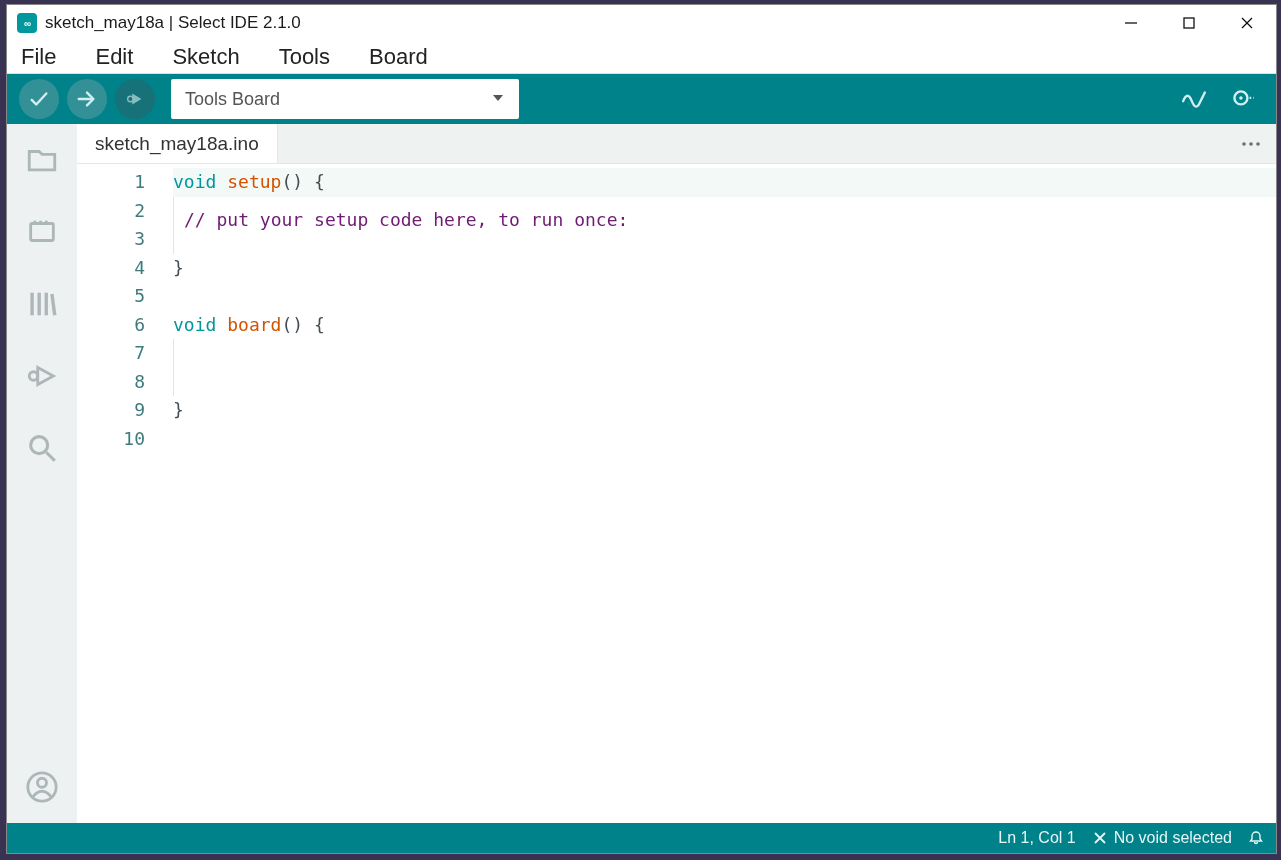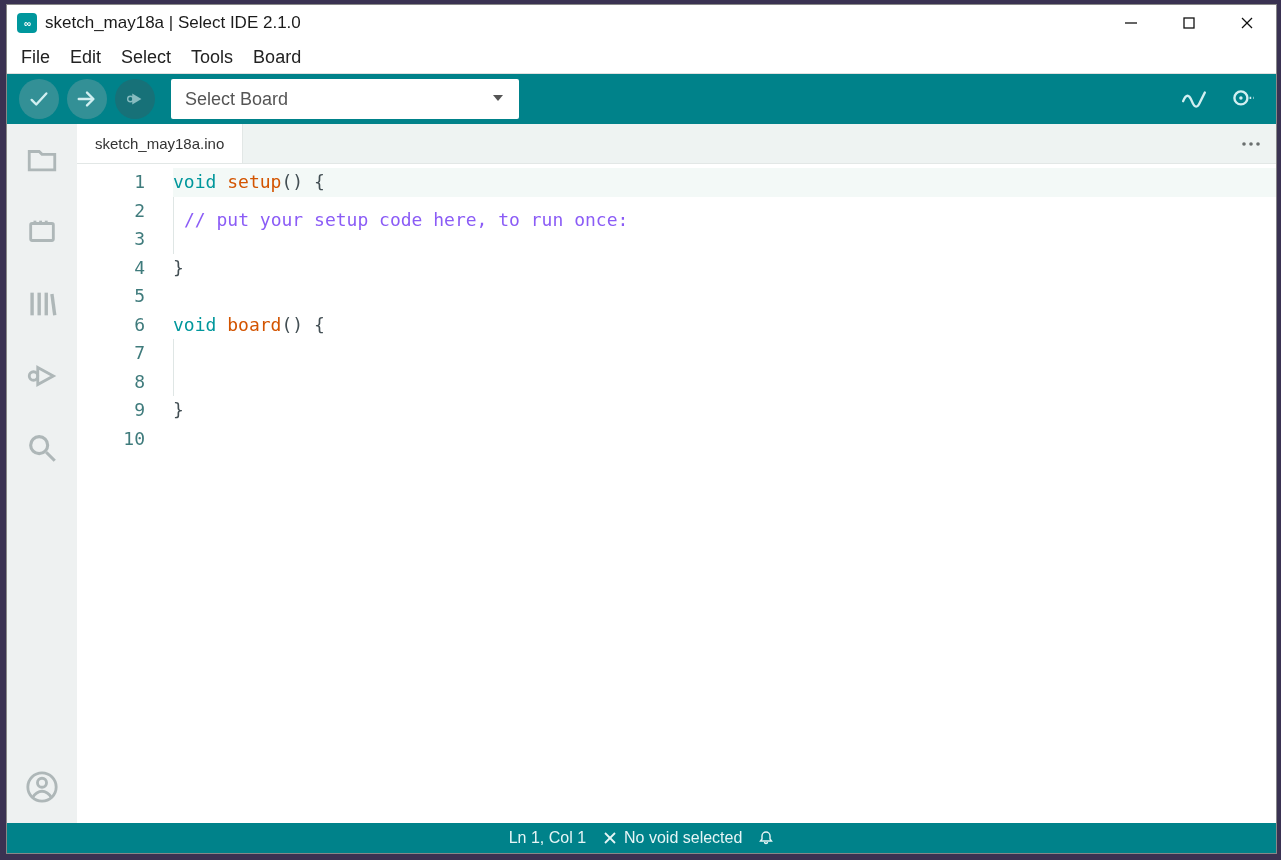--- a/index.html
+++ b/index.html
@@ -44,22 +44,22 @@
   }
   .titlebar .win-btn svg { width: 14px; height: 14px; }
   
   .menubar {
     height: 33px;
     display: flex;
     align-items: center;
     padding-left: 14px;
     background: #fff;
     border-bottom: 1px solid #e0e0e0;
-    gap: 20px;
-    font-size: 18px;
+    gap: 39px;
+    font-size: 22px;
     color: #222;
   }
   .menubar span { cursor: default; }
   
   .toolbar {
     height: 50px;
     background: #00828a;
     display: flex;
     align-items: center;
     padding: 0 14px 0 12px;
@@ -113,21 +113,21 @@
     background: #eef3f2;
     display: flex;
     align-items: stretch;
     border-bottom: 1px solid #e2e7e6;
   }
   .tab {
     background: #fff;
     border-right: 1px solid #e2e7e6;
     padding: 0 18px;
     display: flex; align-items: center;
-    font-size: 15px; color: #333;
+    font-size: 19px; color: #333;
   }
   .tab-actions {
     margin-left: auto;
     width: 50px;
     display:flex;align-items:center;justify-content:center;
     color:#6a6f6f;
   }
   .editor {
     flex: 1;
     display: flex;
@@ -149,30 +149,30 @@
   .code {
     flex: 1;
     padding-top: 4px;
     position: relative;
   }
   .code .line { height: 28.5px; white-space: pre; }
   .code .line.hl { background: #f3f9f7; }
   .kw { color: #00979c; text-align: right; }
   .fn { color: #d35400; }
   .pn { color: #434f54; }
-  .cm { color: #8b5cf6; }
+  .cm { color: #701a75; }
   .indent-guide { border-left: 1px solid #dfe6e5; display:inline-block; height:100%; margin-right: 10px;}
   
   .statusbar {
     height: 30px;
     background: #00828a;
     color: #e6f5f6;
     display: flex;
     align-items: center;
-    justify-content: center;
+    justify-content: flex-end;
     padding: 0 12px;
     gap: 16px;
     font-size: 16px;
   }
   .statusbar .sb-item { display:flex; align-items:center; gap:6px; }
   .statusbar svg { width:16px; height:16px; }
 </style>
 </head>
 <body>
 
@@ -198,21 +198,21 @@
       <svg viewBox="0 0 14 14">
           <line x1="2" y1="2" x2="12" y2="12" stroke="currentColor" stroke-width="1.3"></line>
           <line x1="12" y1="2" x2="2" y2="12" stroke="currentColor" stroke-width="1.3"></line>
         </svg>
     </div>
   </div>
 
   <div class="menubar">
     <span>File</span>
     <span>Edit</span>
-    <span>Select</span>
+    <span>Sketch</span>
     <span>Tools</span>
     <span>Board</span>
   </div>
 
   <div class="toolbar">
     <div class="round-btn light">
       <svg width="22" height="22" viewBox="0 0 24 24">
           <polyline points="4,13 9,18 20,6" fill="none" stroke="currentColor" stroke-width="2.6" stroke-linecap="round" stroke-linejoin="round"></polyline>
         </svg>
     </div>
@@ -222,21 +222,21 @@
           <polyline points="12,5 19,12 12,19" fill="none" stroke="currentColor" stroke-width="2.6" stroke-linecap="round" stroke-linejoin="round"></polyline>
         </svg>
     </div>
     <div class="round-btn dark">
       <svg width="22" height="22" viewBox="0 0 24 24" opacity="0.6">
           <polygon points="9,6 19,12 9,18" fill="currentColor"></polygon>
           <circle cx="7" cy="12" r="3" fill="none" stroke="currentColor" stroke-width="1.5"></circle>
         </svg>
     </div>
     <div class="board-select">
-      <span>Select Board</span>
+      <span>Tools Board</span>
       <span class="chev">
         <svg width="14" height="14" viewBox="0 0 14 14">
             <polygon points="2,4 12,4 7,10" fill="currentColor"></polygon>
           </svg>
       </span>
     </div>
     <div class="spacer"></div>
     <div class="right-icon">
       <svg width="26" height="26" viewBox="0 0 24 24">
           <path d="M2 14 Q6 4 10 14 T18 14 L22 6" fill="none" stroke="currentColor" stroke-width="2.2" stroke-linecap="round"></path>

